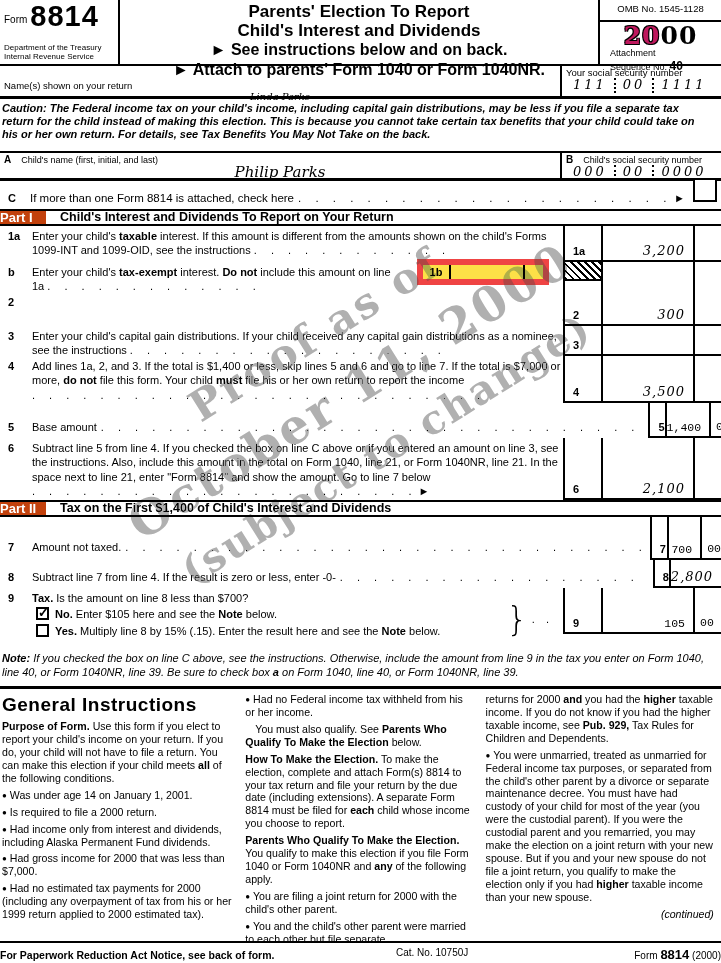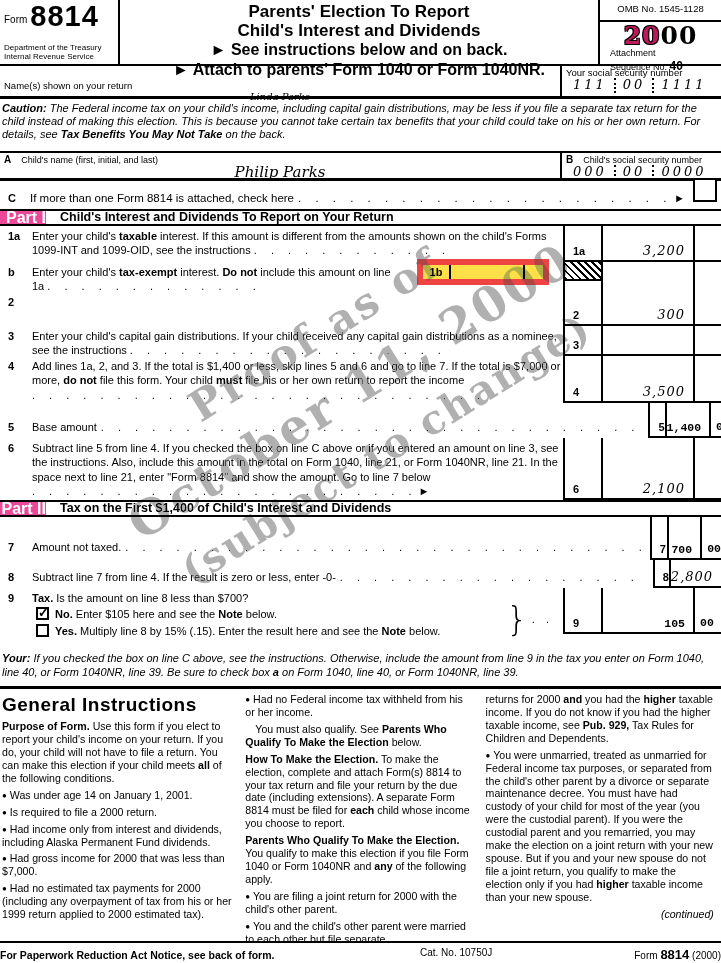--- a/index.html
+++ b/index.html
@@ -28,49 +28,49 @@
   
   .name-row { display:flex; border-bottom:3px solid #000; height:33px; flex:0 0 auto; }
   .name-cell { flex:1; padding:14px 4px; font-size:9.5px;border-radius:15px; }
   .hand { font-family:"DejaVu Serif", serif; font-style:italic; }
   .name-value { text-align:center; font-size:10px; line-height:1.1; }
   .ssn-cell { width:161px; border-left:2px solid #000; padding:1px 4px; font-size:9.5px; }
   .ssn { display:flex; justify-content:flex-start; font-size:13px; letter-spacing:3px; line-height:1.15; }
   .ssn span { padding:0 7px; }
   .ssn span + span { border-left:2px dotted #000; }
   
-  .caution { font-size:11px; line-height:1.2; font-style:italic; padding:3px 10px 1px 2px; height:52px; overflow:hidden; flex:0 0 auto; }
+  .caution { font-size:11px; line-height:1.2; font-style:italic; padding:3px 10px 1px 2px; height:52px; overflow:hidden; flex:0 0 auto;font-weight:bold; }
   
   .ab-row { display:flex; border-top:2px solid #000; border-bottom:3px solid #000; height:30px; flex:0 0 auto; }
   .a-cell { flex:1; padding:1px 4px; font-size:9px; }
   .ab-letter { font-weight:bold; font-size:10px; padding-right:10px; }
   .a-value { text-align:center; font-size:15px; line-height:1.0; }
   .b-cell { width:161px; border-left:2px solid #000; padding:1px 4px; font-size:9px; }
   
   .c-row { display:flex; align-items:center; padding:6px 2px 0 8px; height:28px; font-size:11.5px; flex:0 0 auto; }
   .c-letter { font-weight:bold; width:22px; font-size:11px; flex:0 0 auto;}
   .dflex { flex:1; overflow:hidden; white-space:nowrap; letter-spacing:2px; word-spacing:7px; margin:0 4px; }
   .arrow { font-size:11px; padding:0 2px; }
   .cbox { width:24px; height:24px; border:2px solid #000; margin:0 2px 0 6px; position:relative; top:-8px; flex:0 0 auto; background:#fff; }
   
   .part-bar { display:flex; border-top:2px solid #000; border-bottom:2px solid #000; height:17px; flex:0 0 auto; }
-  .part-label { background:#ec4899; color:#fff; font-weight:bold; width:46px; text-align:right; font-size:16px; line-height:13px; }
+  .part-label { background:#c2410c; color:#fff; font-weight:bold; width:46px; text-align:left; font-size:13px; line-height:13px; }
   .part-title { font-weight:bold; font-size:12.5px; padding-left:14px; line-height:13px; }
   
   .frow { display:flex; flex:0 0 auto; }
   .ftext { flex:1; display:flex; padding:3px 2px 0 8px; font-size:11px; line-height:1.3; border-right:2px solid #000; position:relative; }
   .fno { width:24px; font-weight:bold; flex:0 0 auto; }
   .fbody { flex:1; }
   .dotsin { letter-spacing:2px; word-spacing:7px; white-space:nowrap; }
   .fnum { width:36px; display:flex; align-items:flex-end; padding:0 0 3px 8px; font-weight:bold; font-size:11px; border-bottom:2px solid #000; }
   .famt { width:92px; display:flex; align-items:flex-end; justify-content:flex-end; padding:0 8px 2px 0; border-left:2px solid #000; border-bottom:2px solid #000; }
   .fcents { width:28px; display:flex; align-items:flex-end; padding:0 0 3px 5px; border-left:2px solid #000; border-bottom:2px solid #000; }
   .nb { border-bottom:none !important; }
   .hand-val { font-family:"DejaVu Serif", serif; font-style:italic; font-size:13px; letter-spacing:1px; }
-  .typed-val { font-family:"Liberation Mono", monospace; font-size:11.5px; font-weight:bold; }
+  .typed-val { font-family:"Liberation Mono", monospace; font-size:11.5px; font-weight:normal; }
   .hatch { width:100%; height:62%; background:repeating-linear-gradient(45deg,#000 0 2px,transparent 2px 5px); border-bottom:2px solid #000; }
   .fnum-hatch { padding:0; align-items:flex-start; }
   .ibox { position:absolute; right:14px; bottom:7px; width:132px; height:26px; border:6px solid #ef4444; display:flex; background:#fde047; }
   .ibox-no { width:28px; border-right:2px solid #000; font-weight:bold; font-size:11px; display:flex; align-items:center; justify-content:center; }
   .ibox-space { flex:1; position:relative; }
   .ibox-tick { position:absolute; right:18px; top:0; height:100%; width:2px; background:#000; }
   .pr-1b { padding-right:170px; }
   
   .l9opt { padding:2px 0 0 4px; }
   .cb { display:inline-block; width:13px; height:13px; border:2px solid #000; vertical-align:-2px; margin-right:6px; position:relative; }
@@ -89,21 +89,21 @@
   .ib-h { font-size:19px; font-weight:bold; letter-spacing:0.5px; margin-bottom:4px; }
   .ib-p { margin-bottom:4px; }
   .ib-pi { margin-bottom:4px; text-indent:10px; }
   .ib-b { margin-bottom:4px; }
   .blt { font-size:8px; vertical-align:1px; }
   .ib-cont { text-align:right; font-style:italic; }
   
   .foot-rule { border-top:2px solid #000; flex:0 0 auto; }
   .footer { display:flex; align-items:baseline; padding-top:4px; height:20px; font-size:10px; flex:0 0 auto; }
   .foot-left { font-weight:bold; font-size:10.5px; }
-  .foot-cat { position:absolute; left:420px; }
+  .foot-cat { position:absolute; left:396px; }
   .foot-right { margin-left:auto; }
   .foot-right b { font-size:13px; }
   
   .watermark {
     position:absolute; left:30px; top:300px; width:640px; text-align:center;
     transform:rotate(-32deg); pointer-events:none; z-index:3;
     color:#b0b0b0; mix-blend-mode:darken; font-family:"DejaVu Serif", serif; font-weight:bold;
   }
   .wm1 { font-size:42px; letter-spacing:3px; }
   .wm2 { font-size:48px; letter-spacing:3px; margin-top:14px; }
@@ -343,21 +343,21 @@
         <span class="typed-val">105</span>
       </div>
     <div class="fcents">
         <span class="typed-val">00</span>
       </div>
   </div>
 
   <div class="spacer"></div>
 
   <div class="note">
-    <b style="font-style:italic">Your:</b>
+    <b style="font-style:italic">Note:</b>
     <span>If you checked the box on line C above, see the instructions. Otherwise, include the amount from line 9 in the tax you enter on Form 1040, line 40, or Form 1040NR, line 39. Be sure to check box <b>a</b> on Form 1040, line 40, or Form 1040NR, line 39.</span>
   </div>
 
   <div class="rule3"></div>
 
   <div class="instr">
     <div class="icol">
         <div class="ib-h">General Instructions</div>
         <div class="ib-p"><b>Purpose of Form.</b> Use this form if you elect to report your child's income on your return. If you do, your child will not have to file a return. You can make this election if your child meets <b>all</b> of the following conditions.</div>
         <div class="ib-b"><span class="blt">●</span> Was under age 14 on January 1, 2001.</div>

